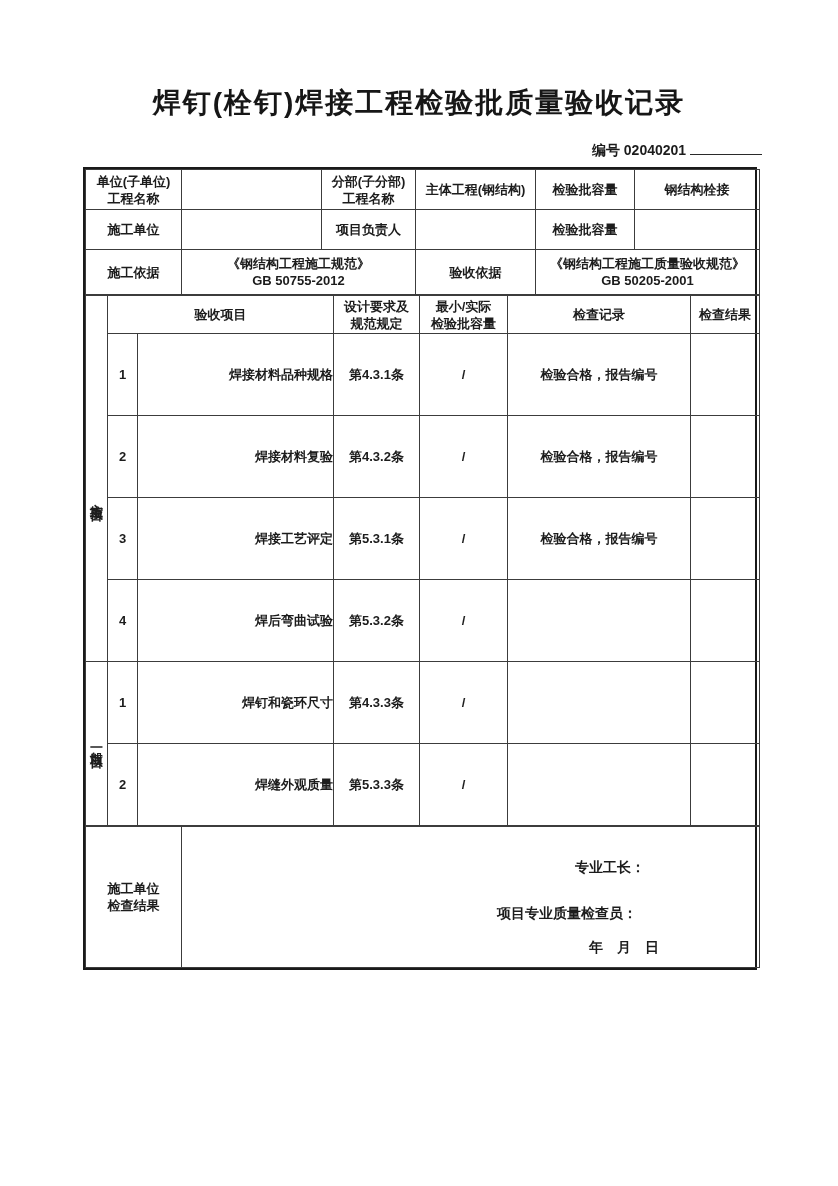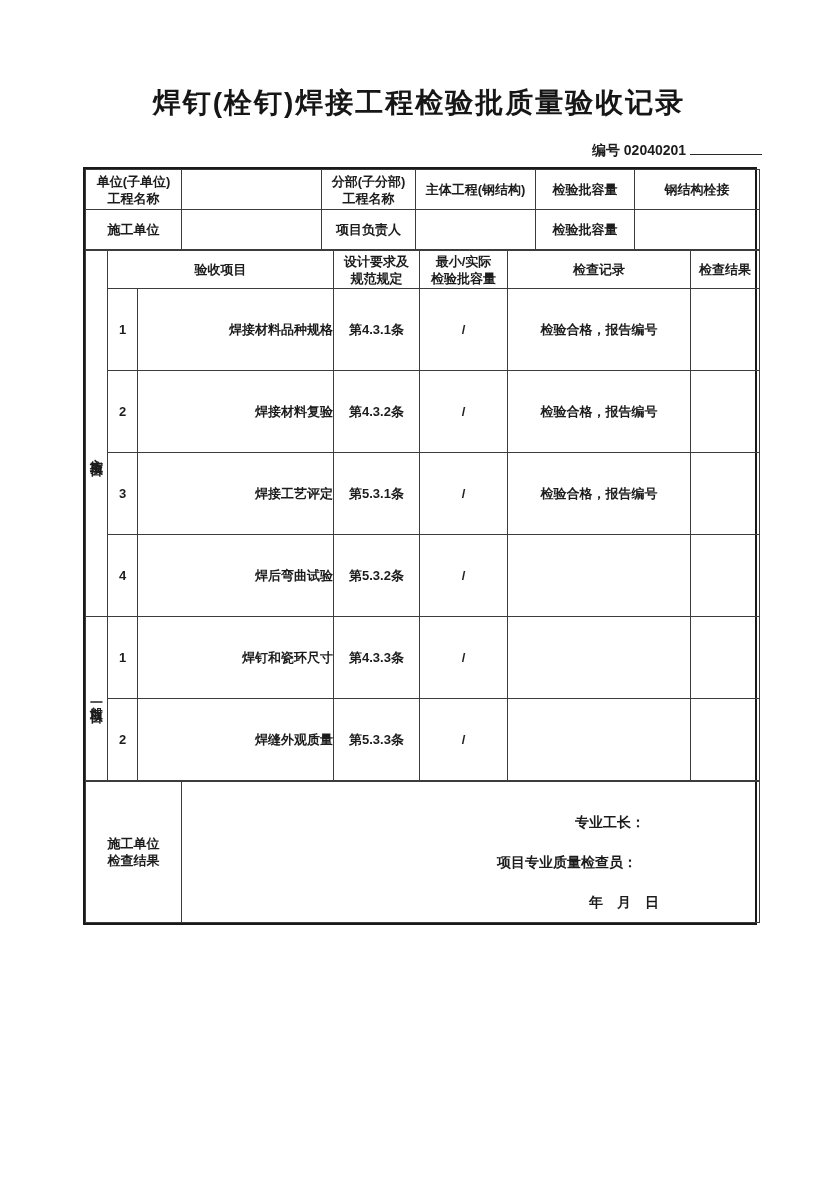--- a/index.html
+++ b/index.html
@@ -39,21 +39,21 @@
     letter-spacing:2px; font-size:13px;
   }
   .no-bottom { border-bottom:none; }
   .no-top { border-top:none; }
   tr.r40 { height:40px; } tr.r42 { height:42px; } tr.r45 { height:45px; }
   tr.rhead { height:38px; } tr.ritem { height:82px; }
   tr.rsig1 { height:141px; } tr.rsig2 { height:109px; }
   .sig-cell { position:relative; }
   .sig-item { position:absolute; font-size:14px; font-weight:600; white-space:pre; }
   .sig-c1 { top:32px; right:114px; }
-  .sig-c2 { top:72px; right:122px; }
+  .sig-c2 { top:78px; right:122px; }
   .sig-c3 { top:112px; right:100px; }
   .sig-s1 { top:46px; right:112px; }
   .sig-s2 { top:82px; right:100px; }
 </style>
 </head>
 <body>
 
 <div class="page">
 
   <div class="doc-title">焊钉(栓钉)焊接工程检验批质量验收记录</div>
@@ -86,20 +86,28 @@
         <td>检验批容量</td>
         <td>钢结构栓接</td>
       </tr>
       <tr class="r40">
         <td>施工单位</td>
         <td></td>
         <td>项目负责人</td>
         <td></td>
         <td>检验批容量</td>
         <td></td>
+      </tr>
+      <tr class="r45">
+        <td>施工依据</td>
+        <td colspan="2" class="pre">《钢结构工程施工规范》
+GB 50755-2012</td>
+        <td>验收依据</td>
+        <td colspan="2" class="pre">《钢结构工程施工质量验收规范》
+GB 50205-2001</td>
       </tr>
     </tbody>
       </table>
 
     <table>
       <colgroup>
         <col style="width:22px">
           <col style="width:30px">
           <col style="width:196px">
         <col style="width:86px">

